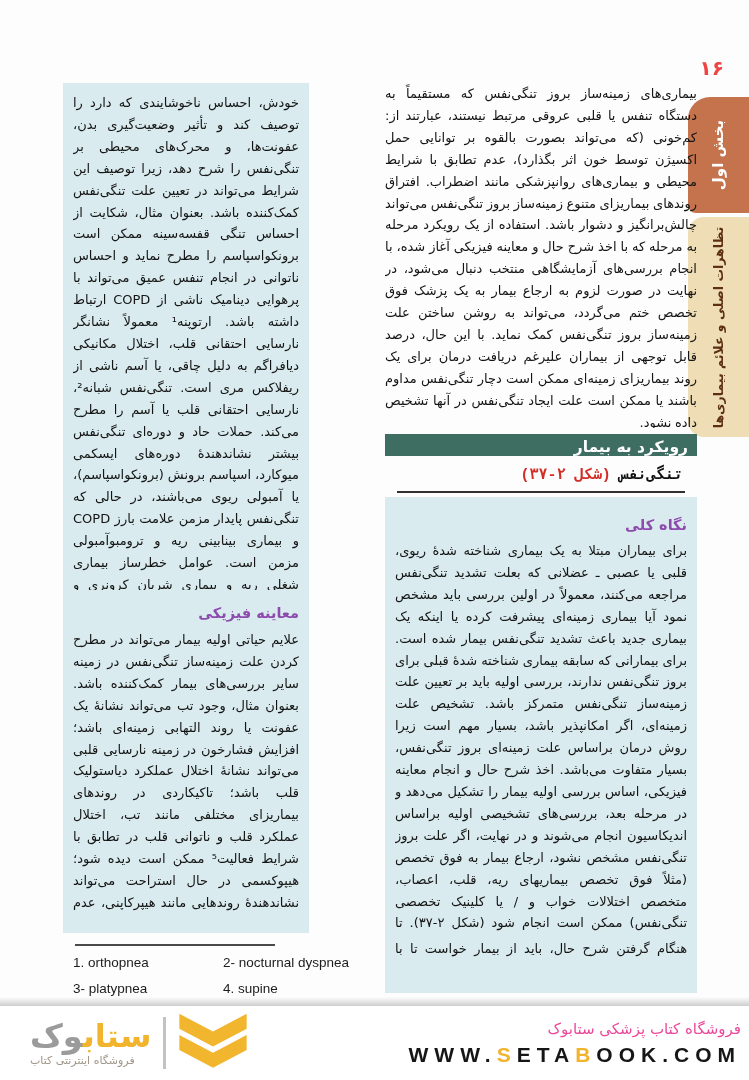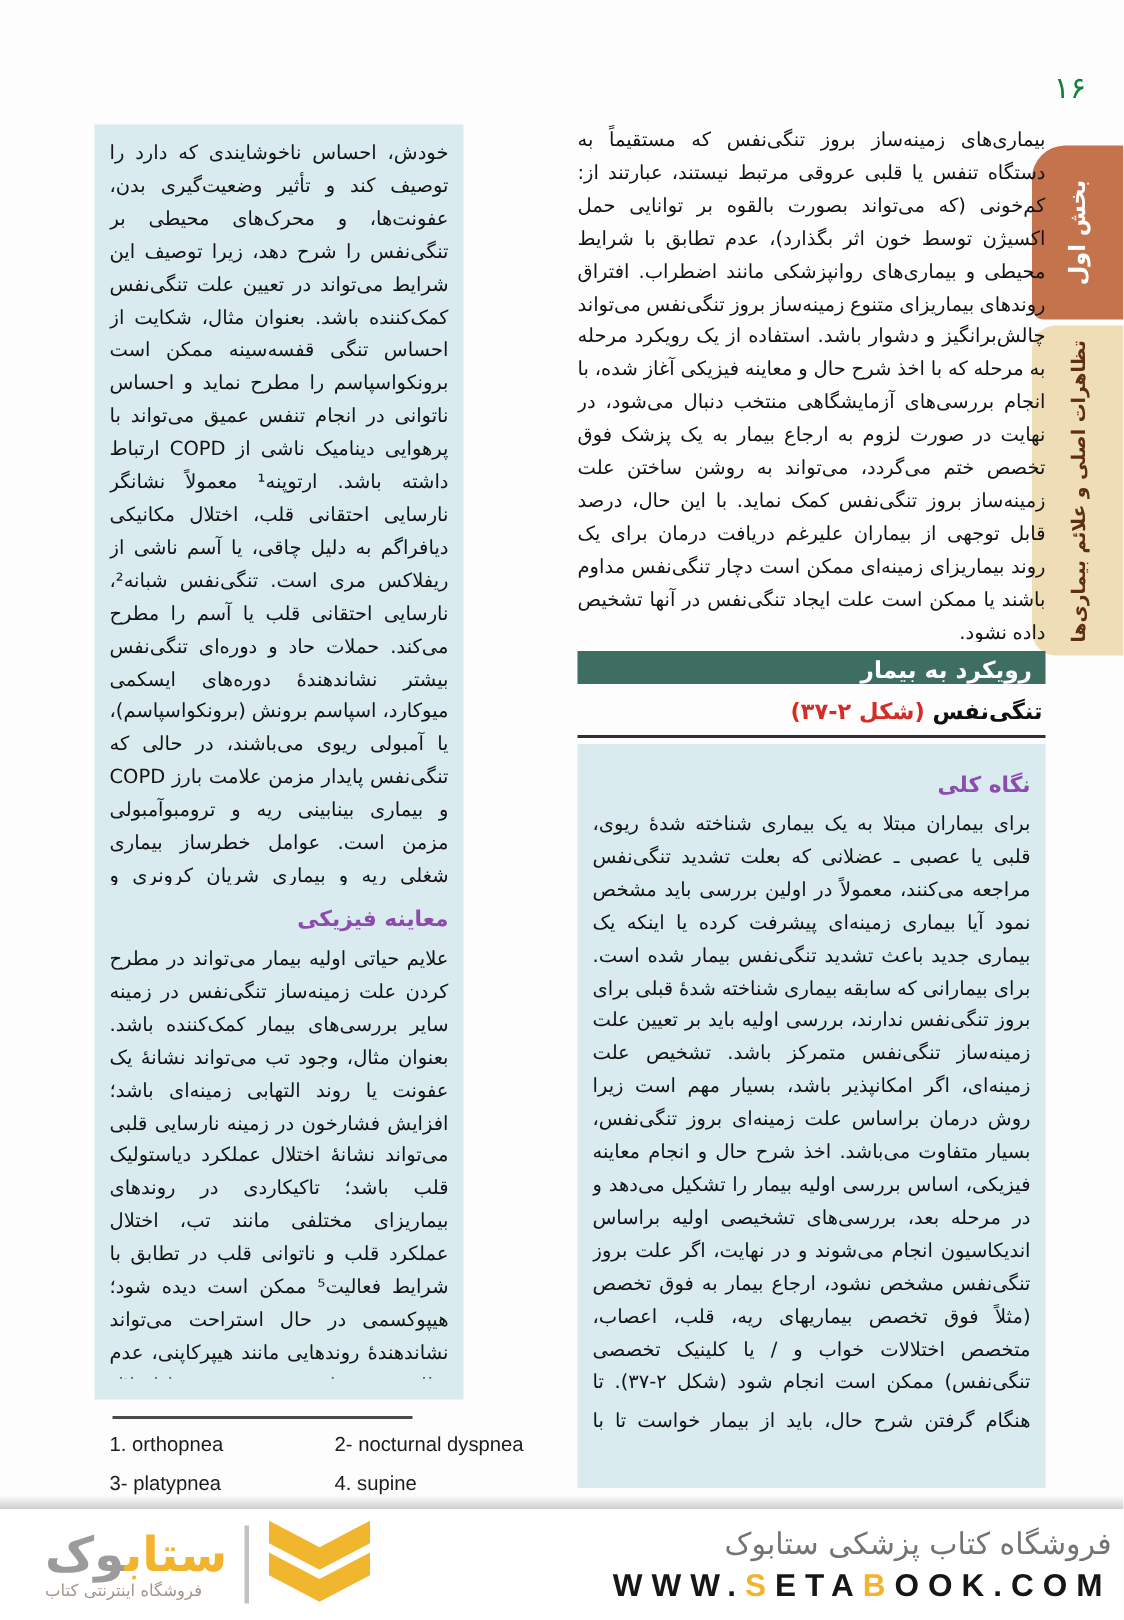--- a/index.html
+++ b/index.html
@@ -4,22 +4,22 @@
 <style>
   html,body{margin:0;padding:0;}
   body{
     width:749px;height:1080px;position:relative;overflow:hidden;
     background:#fdfdfd;
     font-family:"DejaVu Sans",sans-serif;
     -webkit-font-smoothing:antialiased;
   }
   
   .pagenum{
-    position:absolute;top:46px;right:25px;
-    font-size:20px;font-weight:normal;color:#15803d;
+    position:absolute;top:56px;right:25px;
+    font-size:20px;font-weight:bold;color:#ef4444;
   }
   .tab{
     position:absolute;right:0;display:flex;align-items:center;justify-content:center;
   }
   .tab span{white-space:nowrap;transform:rotate(-90deg);}
   .tab-part{
     top:97px;width:61px;height:116px;background:#c5734c;
     border-radius:22px 0 0 8px;
   }
   .tab-part span{color:#ffffff;font-weight:bold;font-size:15px;}
@@ -53,22 +53,22 @@
   .fn-rule{width:200px;border-top:2px solid #4a4a4a;margin:0 0 7px 2px;}
   .fn-grid{display:grid;grid-template-columns:150px 1fr;row-gap:6px;line-height:20px;}
 
   
   .intro{height:345px;overflow:hidden;}
   .teal-bar{
     margin-top:6px;background:#3e6d62;color:#ffffff;
     font-weight:bold;font-size:15.5px;padding:4px 9px 0;
   }
   .subhead{
-    margin:7px 0 0;font-size:15px;font-weight:bold;color:#101010;
-    padding:2px 2px 7px;border-bottom:2px solid #303030;
+    margin:7px 12px 0;font-size:15px;font-weight:bold;color:#101010;
+    padding:2px 2px 7px;border-bottom:2px solid #303030;font-family:Liberation Mono, monospace;
   }
   .subhead .fig{color:#d22d26;}
   .right-box{margin-top:4px;height:496px;padding:19px 10px;box-sizing:border-box;overflow:hidden;}
   .ov-head{margin:1px 0 7px;}
   .ov-text{height:398px;overflow:hidden;}
   .hist-head{margin:12px 0 6px;}
   .hist-line{height:26px;overflow:hidden;}
 
   
   .page-edge{
@@ -83,21 +83,21 @@
   .brand{display:flex;align-items:center;}
   .wordmark-block{text-align:left;}
   .wordmark{font-size:32px;font-weight:bold;line-height:33px;direction:rtl;}
   .wm-main{color:#f2b32d;}
   .wm-tail{color:#9b9b9b;}
   .tagline{color:#a09689;font-size:11px;margin-top:1px;direction:rtl;}
   .divider{width:3px;height:52px;background:#c2c2c2;margin:0 9px 0 12px;}
   .emblem svg{display:block;}
   .emblem polygon{fill:#f2b52e;}
   .site{display:flex;flex-direction:column;align-items:flex-end;}
-  .site-name{direction:rtl;font-size:20px;color:#737373;letter-spacing:0.5px;}
+  .site-name{direction:rtl;font-size:15px;color:#ec4899;letter-spacing:0.5px;}
   .site-url{
     direction:ltr;font-size:21px;font-weight:bold;letter-spacing:6px;
     color:#161616;margin-top:5px;font-family:"Liberation Sans",sans-serif;
   }
   .site-url .gold{color:#f2b32d;}
 </style>
 </head>
 <body>
 
 <div class="pagenum">۱۶</div>

